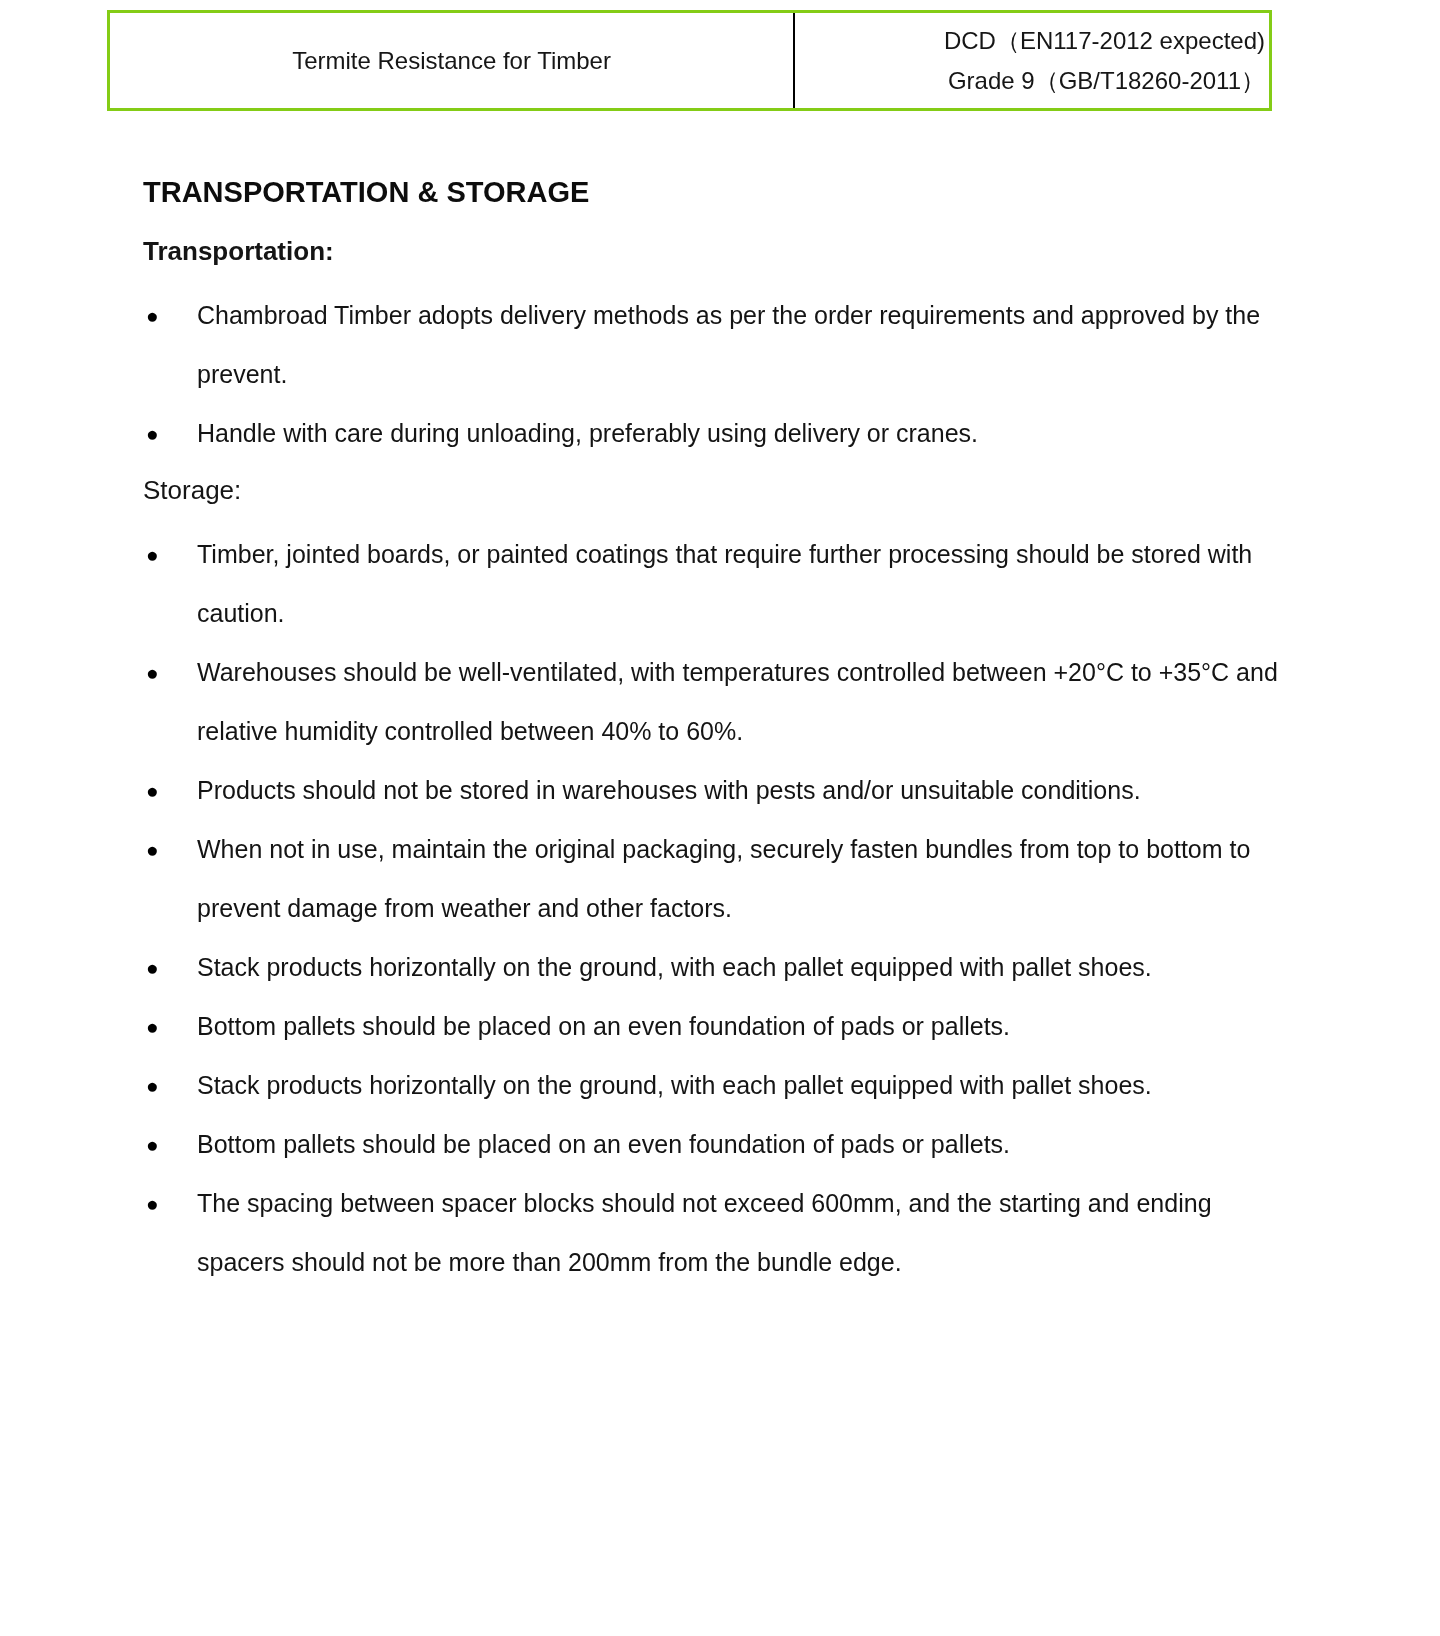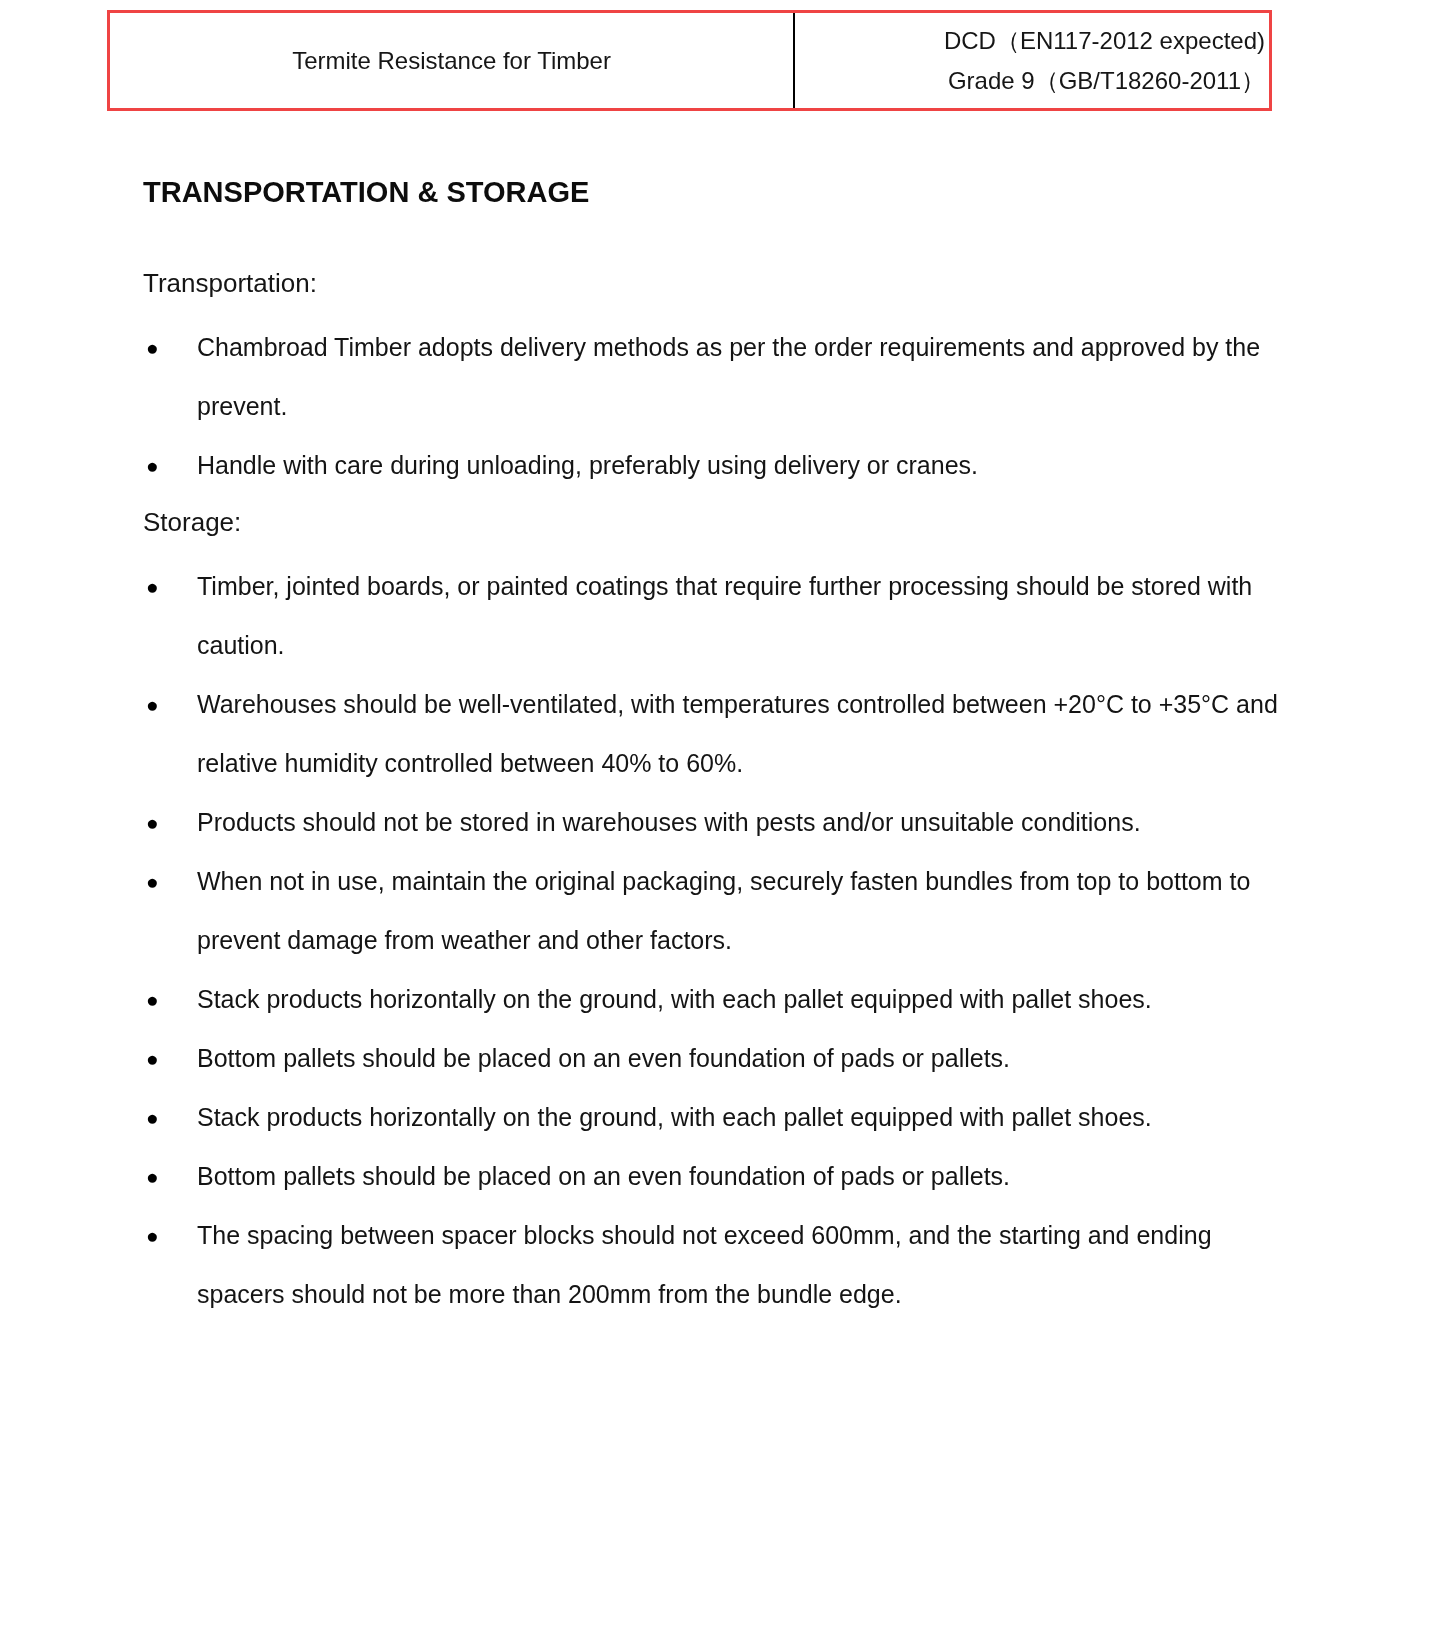--- a/index.html
+++ b/index.html
@@ -22,21 +22,21 @@
     border-collapse: collapse;
     margin: 10px 0 0 107px;
     width: 1165px;
     height: 101px;
     table-layout: fixed;
   }
   .header-table td {
     border: 2px solid #000000;
     vertical-align: middle;
   }
-  .header-table { border: 3px solid #ef4444; }
+  .header-table { border: 3px solid #84cc16; }
   .cell-left {
     width: 59%;
     text-align: center;
     font-size: 24px;
     color: #161616;
   }
   .cell-right {
     width: 41%;
     text-align: right;
     font-size: 24px;
@@ -54,21 +54,21 @@
     font-weight: 700;
     color: #0d0d0d;
     line-height: 1.2;
   }
   .sub-label {
     font-size: 26px;
     font-weight: 400;
     color: #151515;
     line-height: 1.35;
   }
-  .sub-label.transportation { margin-top: 56px; }
+  .sub-label.transportation { margin-top: 24px; font-weight: bold; }
   .sub-label.storage { margin-top: 10px; }
   ul.bullet-list {
     list-style: none;
     margin-top: 17px;
     padding: 0;
   }
   ul.bullet-list li {
     display: flex;
     align-items: flex-start;
     font-size: 25px;

